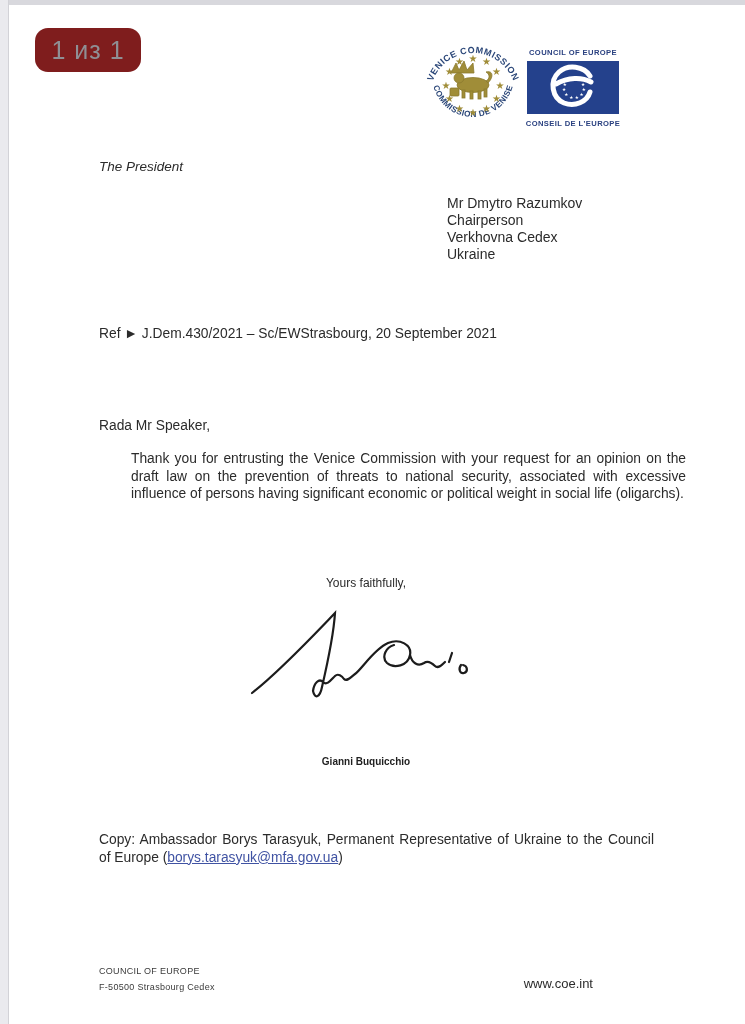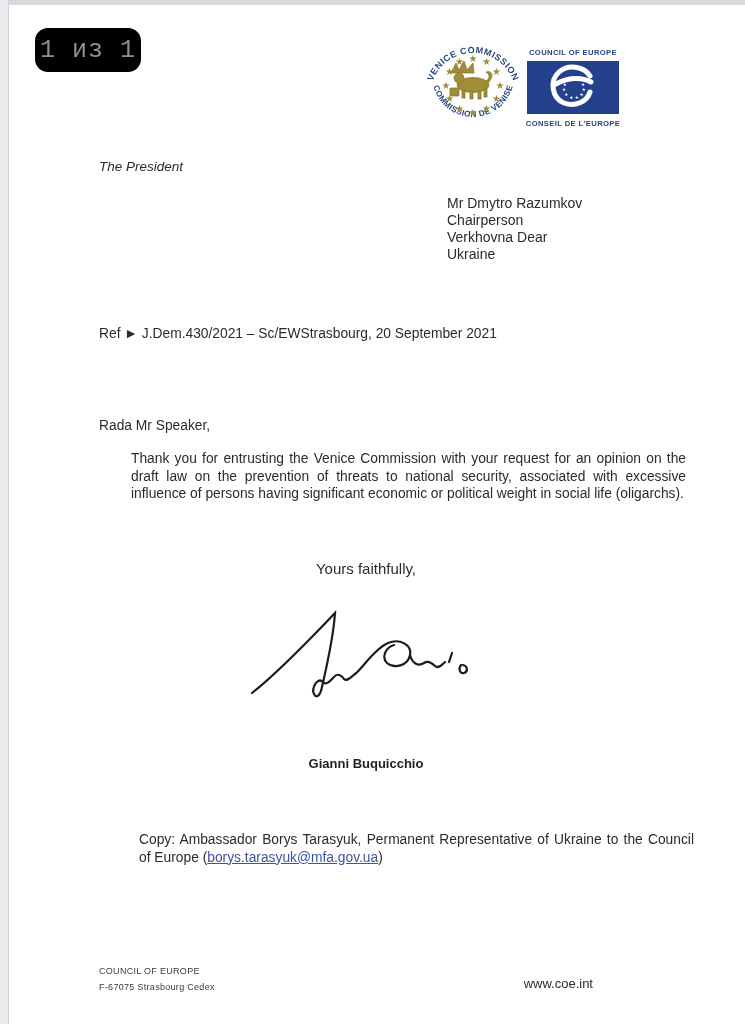--- a/index.html
+++ b/index.html
@@ -16,23 +16,23 @@
   .edge-top {
     position: absolute; left: 0; top: 0; width: 745px; height: 5px;
     background: #d8d8dd;
   }
   .edge-left {
     position: absolute; left: 0; top: 0; width: 9px; height: 1024px;
     background: #eaeaee; border-right: 1px solid #d2d2d7;
   }
   .page-counter {
     position: absolute; left: 35px; top: 28px; width: 106px; height: 44px;
-    background: #000000; border-radius: 13px;
+    background: #7f1d1d; border-radius: 13px;
     display: flex; align-items: center; justify-content: center;
-    color: #8f8f94; font-size: 25px; letter-spacing: 1px; font-family: Liberation Mono, monospace;
+    color: #8f8f94; font-size: 25px; letter-spacing: 1px;
   }
   .logo-venice { position: absolute; left: 426px; top: 33px; }
   .logo-coe    { position: absolute; left: 524px; top: 44px; }
   .president {
     position: absolute; left: 99px; top: 159px;
     font-style: italic; font-size: 13.5px; color: #2b2b2b;
   }
   .recipient {
     position: absolute; left: 447px; top: 195px;
     font-size: 14px; line-height: 17px; color: #2b2b2b;
@@ -44,31 +44,31 @@
   }
   .salutation {
     position: absolute; left: 99px; top: 418px;
     font-size: 13.8px; color: #2b2b2b;
   }
   .para { position: absolute; left: 99px; width: 555px;
     font-size: 13.8px; line-height: 17.6px; text-align: justify; color: #2b2b2b; }
   .para1 { top: 450px; margin-left: 32px; }
   .para2 { top: 514px; }
   .closing {
-    position: absolute; left: 99px; top: 560px; width: 534px;
-    text-align: center; font-size: 15px; color: #2b2b2b;
+    position: absolute; left: 99px; top: 576px; width: 534px;
+    text-align: center; font-size: 12px; color: #2b2b2b;
   }
   .signature { position: absolute; left: 240px; top: 605px; }
   .signer {
     position: absolute; left: 99px; top: 756px; width: 534px;
-    text-align: center; font-weight: bold; font-size: 13px; color: #1f1f1f;
+    text-align: center; font-weight: bold; font-size: 10px; color: #1f1f1f;
   }
   .copy-block {
     position: absolute; left: 99px; top: 831px; width: 555px;
-    font-size: 13.8px; line-height: 17.6px; text-align: justify; color: #2b2b2b; margin-left: 40px;
+    font-size: 13.8px; line-height: 17.6px; text-align: justify; color: #2b2b2b;
   }
   .copy-block a { color: #4053a3; text-decoration: underline; }
   .footer-left {
     position: absolute; left: 99px; top: 963px;
     font-size: 9px; letter-spacing: 0.3px; color: #3a3a3a; line-height: 16px;
   }
   .footer-site {
     position: absolute; left: 450px; top: 976px; width: 143px;
     text-align: right; font-size: 13px; color: #2b2b2b;
   }
@@ -144,21 +144,21 @@
         <text x="44.6" y="37.2" font-size="4.6" fill="#ffffff" text-anchor="middle">★</text>
       </g>
     <text x="49" y="82" text-anchor="middle" font-size="7.6" font-weight="bold" fill="#2a4180" letter-spacing="0.4">CONSEIL DE L'EUROPE</text>
   </svg>
 
   <div class="president">The President</div>
 
   <div class="recipient">
     <div>Mr Dmytro Razumkov</div>
     <div>Chairperson</div>
-    <div>Verkhovna Dear</div>
+    <div>Verkhovna Cedex</div>
     <div>Ukraine</div>
   </div>
 
   <div class="ref-row">
     <span>Ref ► J.Dem.430/2021 – Sc/EW</span>
     <span>Strasbourg, 20 September 2021</span>
   </div>
 
   <div class="salutation">Rada Mr Speaker,</div>
 
@@ -178,17 +178,17 @@
   </svg>
 
   <div class="signer">Gianni Buquicchio</div>
 
   <div class="copy-block">
     <span>Copy:  Ambassador Borys Tarasyuk, Permanent Representative of Ukraine to the Council of Europe (</span><a href="#">borys.tarasyuk@mfa.gov.ua</a><span>)</span>
   </div>
 
   <div class="footer-left">
     <div>COUNCIL OF EUROPE</div>
-    <div>F-67075 Strasbourg Cedex</div>
+    <div>F-50500 Strasbourg Cedex</div>
   </div>
   <div class="footer-site">www.coe.int</div>
 
 </div>
 
 </body></html>

